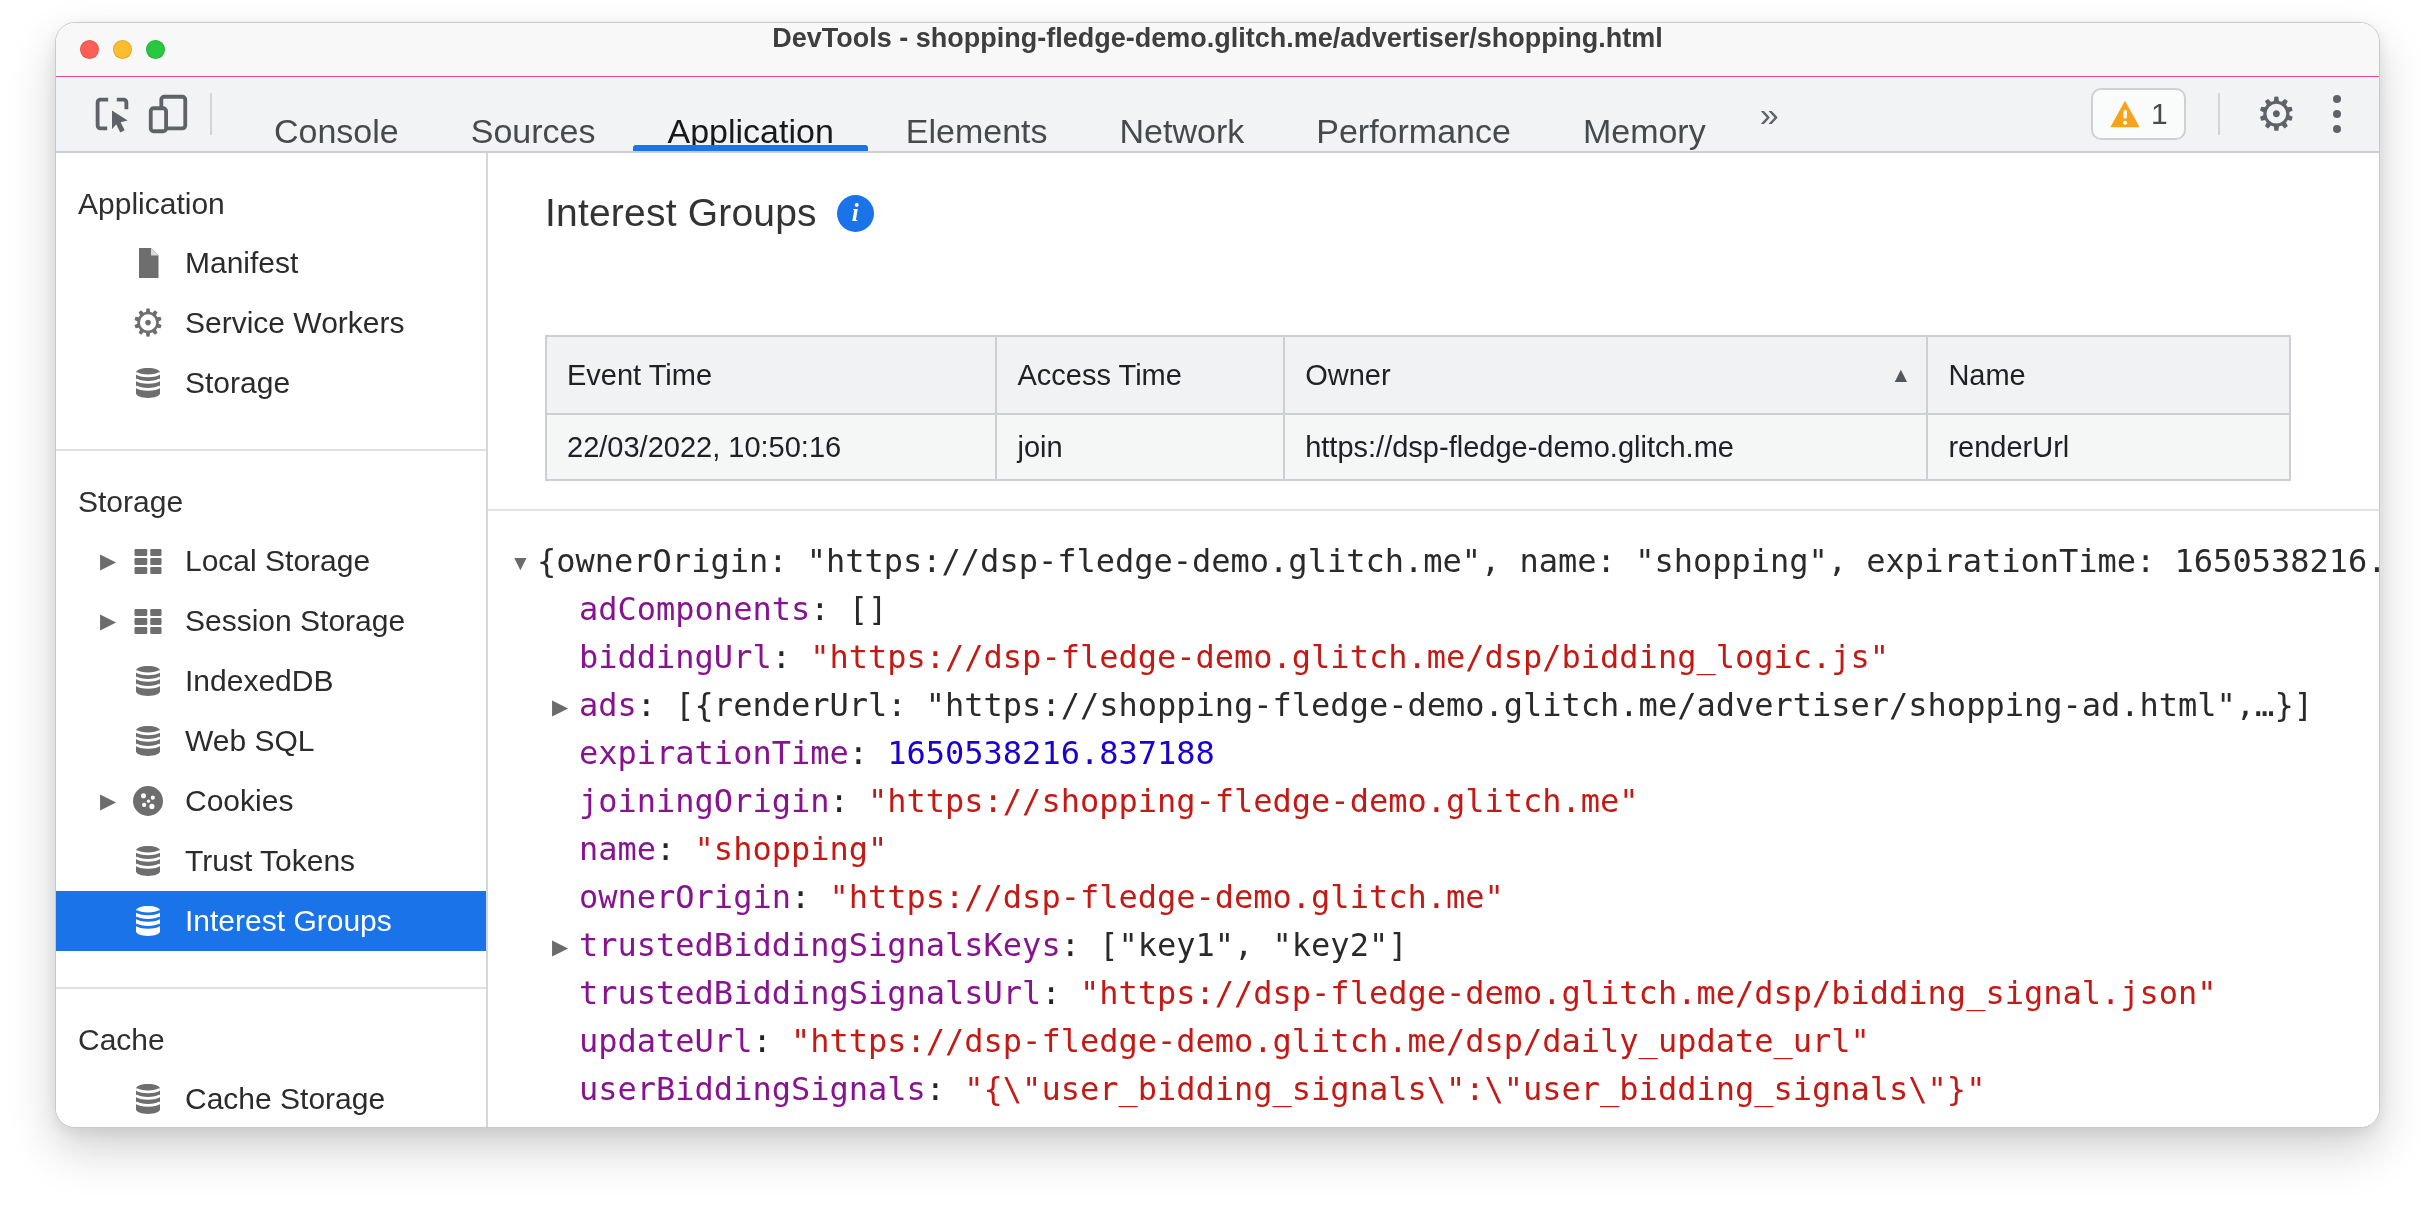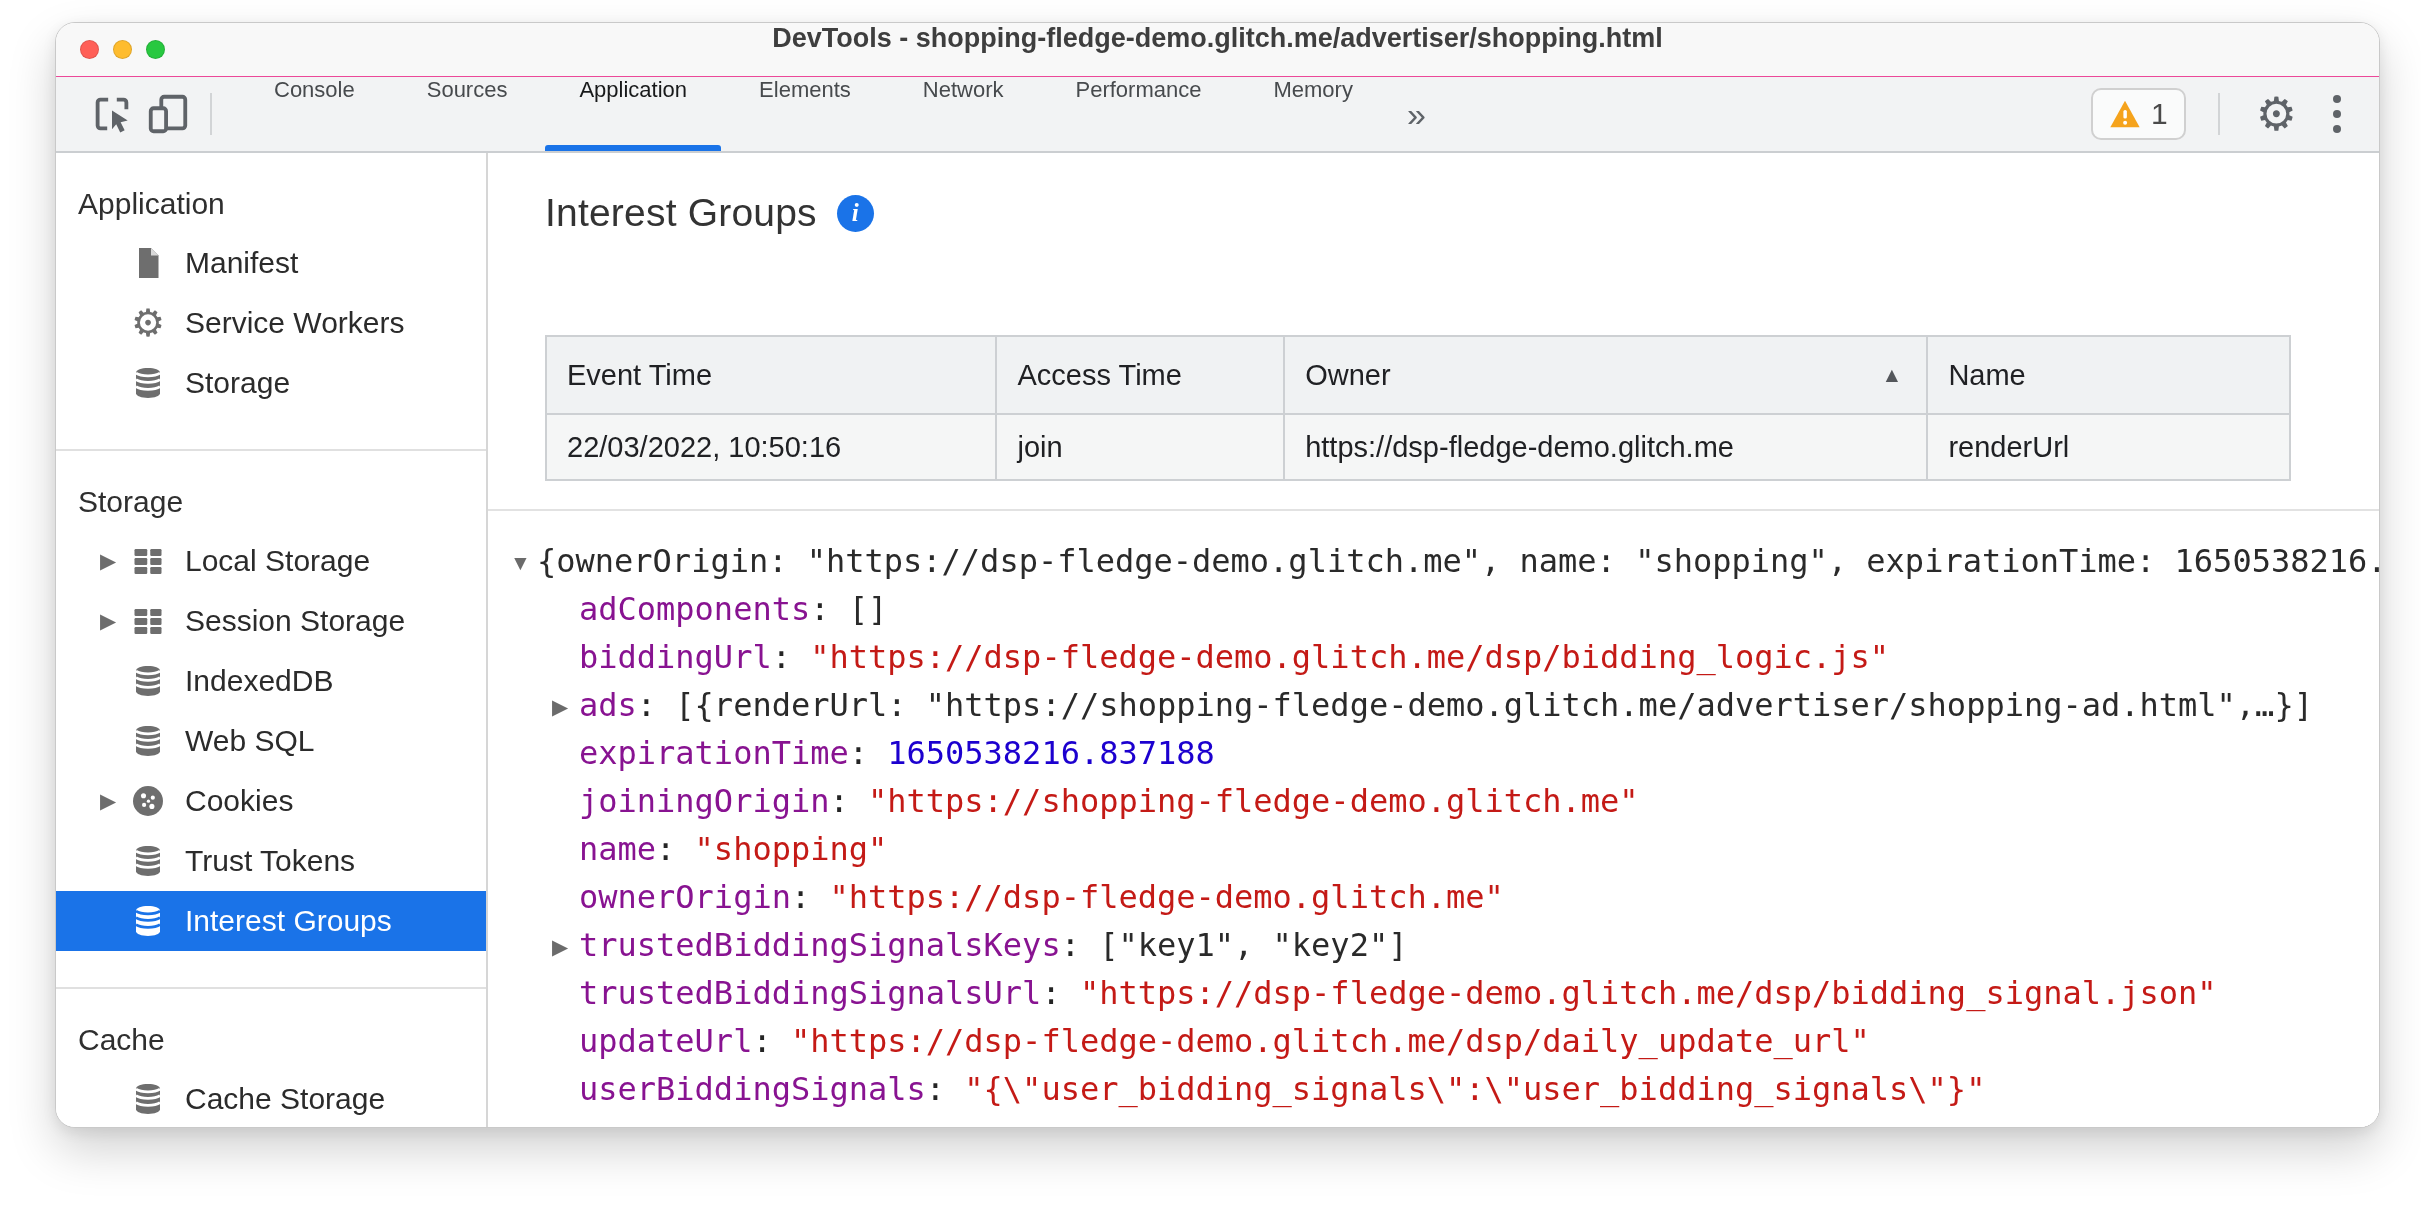--- a/index.html
+++ b/index.html
@@ -30,22 +30,22 @@
   
   .toolbar {
     height:76px; flex:0 0 76px; background:#f2f3f4; border-bottom:2px solid #cbced1;
     display:flex; align-items:center; padding:0 24px 0 28px; position:relative;
   }
   .tool-btn { width:56px; height:56px; display:flex; align-items:center; justify-content:center; background:none; border:none; padding:0; }
   .tool-btn svg { display:block; }
   .vsep { width:2px; height:42px; background:#d2d4d6; margin:0 14px; }
   .tabs { display:flex; height:100%; margin-left:12px; }
   .tab {
-    position:relative; padding:0 36px; display:flex; align-items:flex-start;
-    font-size:22px; color:#474a4d; cursor:default; white-space:nowrap;
+    position:relative; padding:0 36px; display:flex; align-items:flex-end;
+    font-size:34px; color:#474a4d; cursor:default; white-space:nowrap;
   }
   .tab.active { color:#18191a; }
   .tab-underline { position:absolute; left:2px; right:2px; bottom:0; height:6px; background:#1a73e8; border-radius:3px 3px 0 0; }
   .more-tabs { padding:0 18px; font-size:34px; color:#5f6368; display:flex; align-items:center; background:none; border:none; }
   .toolbar-right { margin-left:auto; display:flex; align-items:center; gap:18px; }
   .warn-badge {
     display:flex; align-items:center; gap:10px; padding:7px 16px;
     border:2px solid #d0d0d0; border-radius:10px; background:#fafbfb;
     font-size:30px; color:#4a4a4a; cursor:default;
   }
@@ -76,21 +76,21 @@
     display:flex; align-items:center; justify-content:center;
     font-size:25px; font-weight:bold; font-family:"Liberation Serif", serif; font-style:italic;
   }
   table.igtable {
     position:absolute; left:57px; top:182px; width:1746px;
     border-collapse:collapse; font-size:29px; color:#202124;
     border:2px solid #c9ccd0;
   }
   .igtable th {
     background:#f0f2f3; font-weight:normal; text-align:left; height:78px;
-    padding:0 24px 0 20px; border:2px solid #cdd0d3;
+    padding:0 15px 0 20px; border:2px solid #cdd0d3;
   }
   .igtable td { background:#f5f6f6; height:66px; padding:0 18px 0 20px; border:2px solid #cdd0d3;margin-left:43px; }
   .th-inner { display:flex; align-items:center; justify-content:space-between; }
   .sort-arrow { font-size:21px; color:#54575b; margin-left:12px; }
   .col-event { width:451px; } .col-access { width:288px; } .col-owner { width:644px; } .col-name { width:363px; }
   
   .tree {
     position:absolute; left:0; right:0; top:356px; bottom:0;
     border-top:2px solid #e2e2e2; background:#fff;
     padding:26px 0 0 22px;

